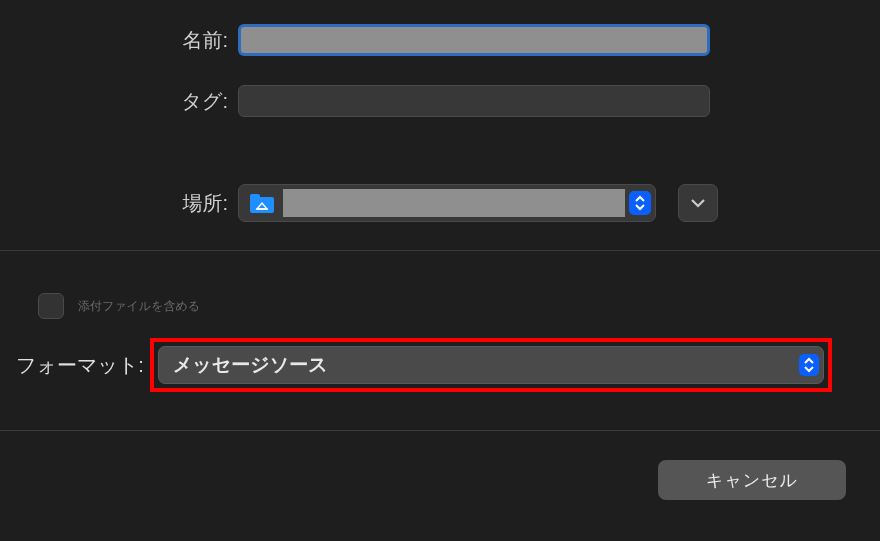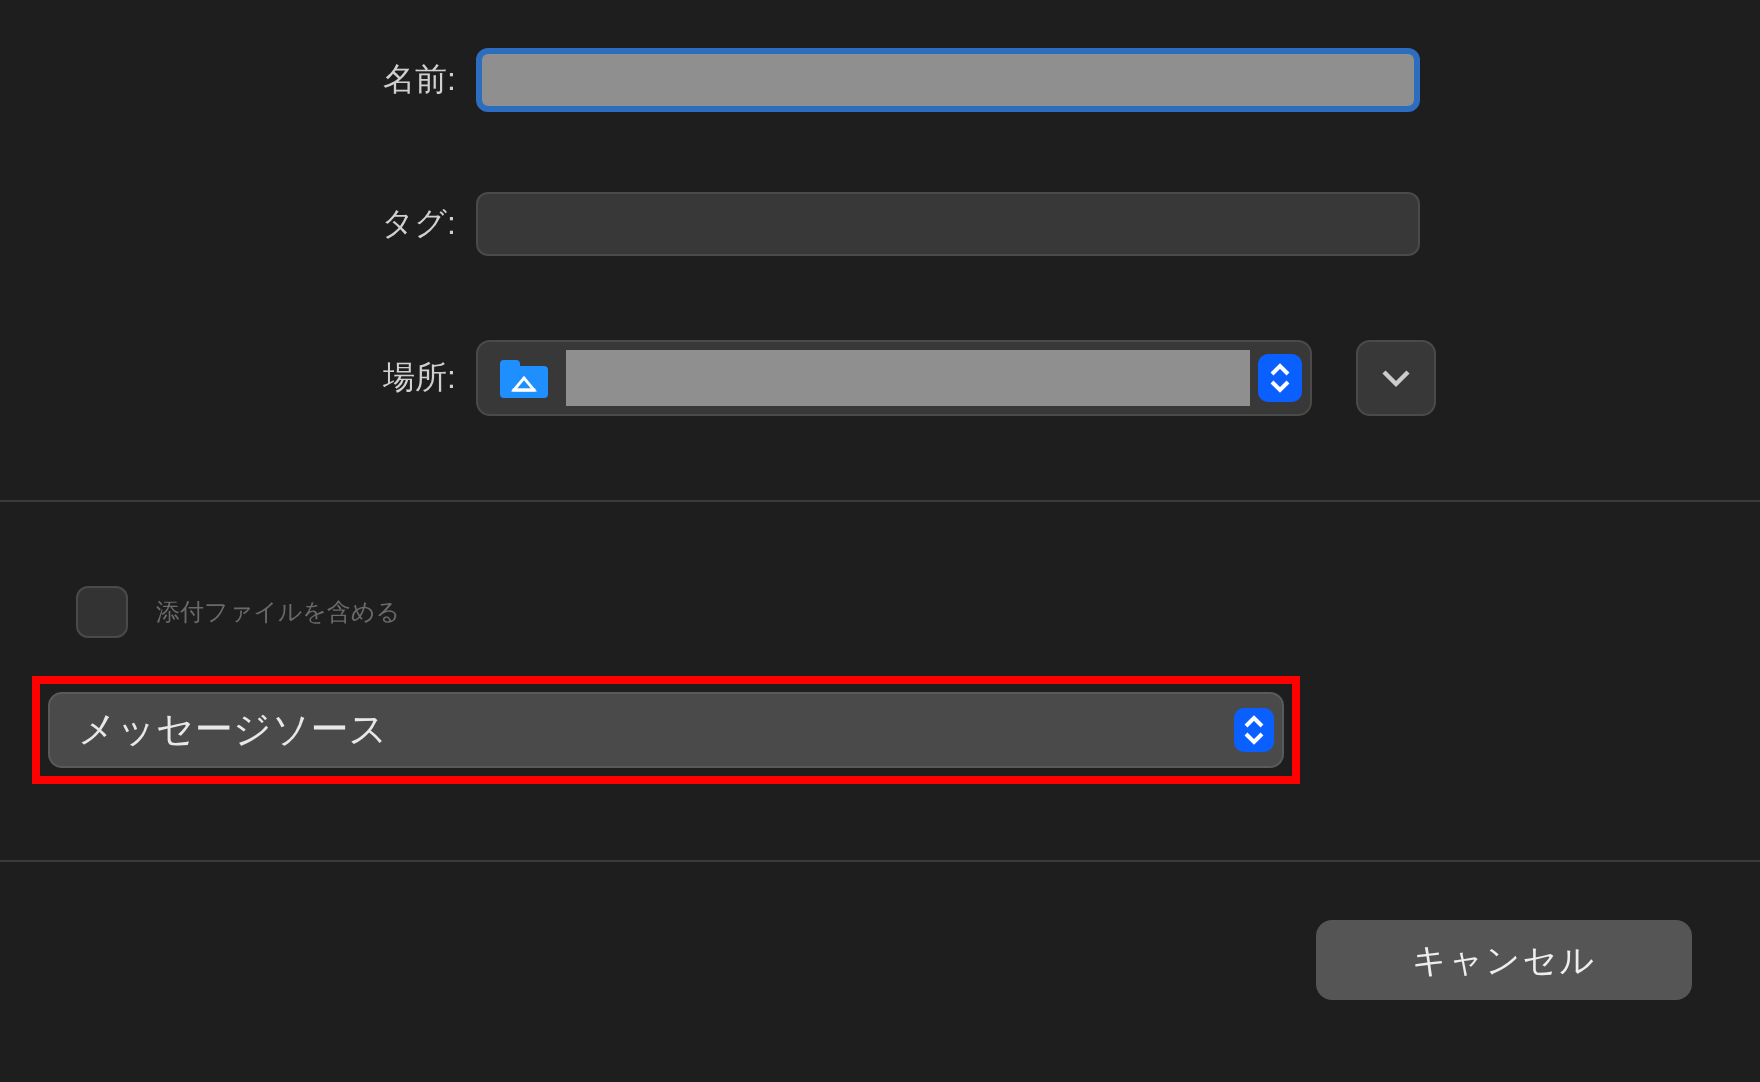--- a/index.html
+++ b/index.html
@@ -14,45 +14,45 @@
       position: relative;
     }
     .form-row {
       display: flex;
       align-items: center;
       gap: 10px;
     }
     .label {
       text-align: right;
       color: #d0d0d0;
-      font-size: 16px;
+      font-size: 20px;
     }
     .name-row { position:absolute; top: 24px; left: 166px; }
     .name-row .label { width: 62px; }
     .input-focused {
       width: 472px;
       height: 32px;
       background: #8f8f8f;
       border: 3px solid #2d6dc0;
       border-radius: 6px;
       padding: 0 8px;
       color: #fff;
     }
-    .tag-row { position:absolute; top: 96px; left: 166px; }
+    .tag-row { position:absolute; top: 85px; left: 166px; }
     .tag-row .label { width: 62px; }
     .input-plain {
       width: 472px;
       height: 32px;
       background: #383838;
       border: 1px solid #4a4a4a;
       border-radius: 6px;
       padding: 0 10px;
       color: #fff;
     }
-    .loc-row { position:absolute; top: 170px; left: 166px; }
+    .loc-row { position:absolute; top: 184px; left: 166px; }
     .loc-row .label { width: 62px; }
     .loc-picker {
       display: flex;
       align-items: center;
       width: 418px;
       height: 38px;
       background: #383838;
       border: 1px solid #4a4a4a;
       border-radius: 7px;
       overflow: hidden;
@@ -131,30 +131,31 @@
     .format-label {
       font-size: 20px;
       color:#e0e0e0;
     }
     .format-select-wrap {
       position:relative;
       border: 4px solid #ff0000;
       padding: 4px;
     }
     .format-select {
-      width: 618px;
+      width: 666px;
       height: 38px;
       background:#4a4a4a;
       border:1px solid #5a5a5a;
       border-radius:7px;
       display:flex;
       align-items:center;
       padding: 0 4px 0 14px;
       color:#e8e8e8;
       font-size:19px;
+      font-weight:bold;
     }
     .format-value { flex:1; }
     .format-arrows {
       width:20px;
       height:22px;
       background:#0a60ff;
       border-radius:5px;
       display:flex;
       align-items:center;
       justify-content:center;
@@ -239,20 +240,21 @@
 </div>
 
 <div class="divider"></div>
 
 <div class="check-row">
   <div class="checkbox"></div>
   <div class="check-label">添付ファイルを含める</div>
 </div>
 
 <div class="format-row">
+  <div class="format-label">フォーマット:</div>
   <div class="format-select-wrap">
     <div class="format-select">
       <span class="format-value">メッセージソース</span>
       <span class="format-arrows">
         <svg class="updown-svg" viewBox="0 0 12 16">
           <path d="M2 6 L6 2 L10 6" fill="none" stroke="#fff" stroke-width="2"></path>
           <path d="M2 10 L6 14 L10 10" fill="none" stroke="#fff" stroke-width="2"></path>
         </svg>
       </span>
     </div>

